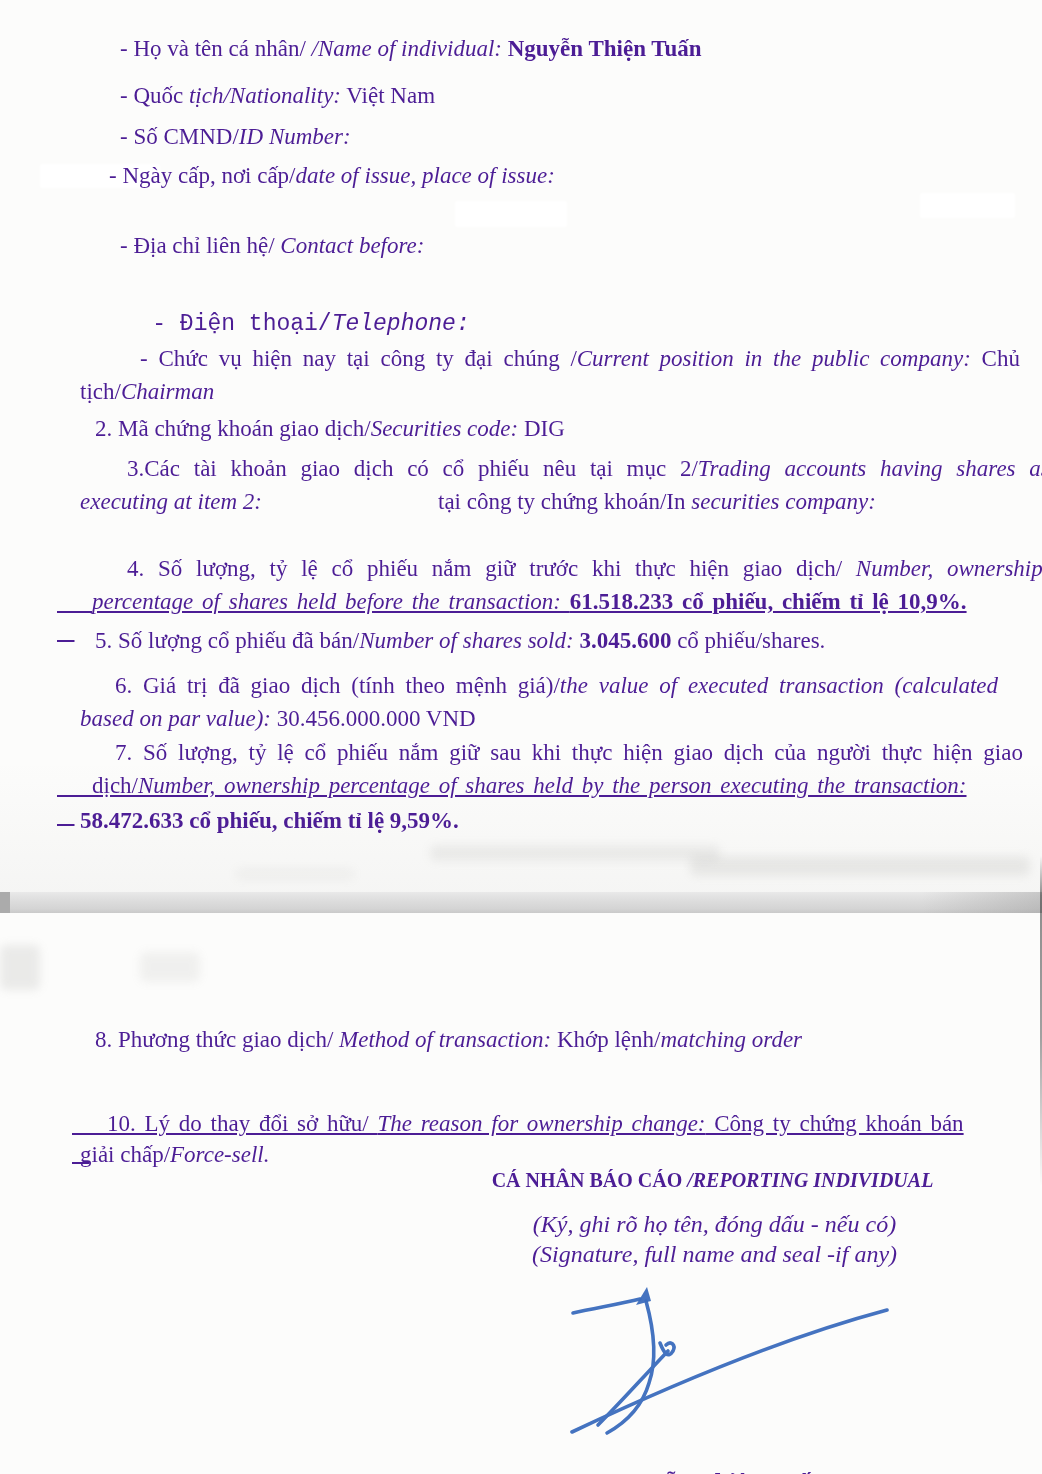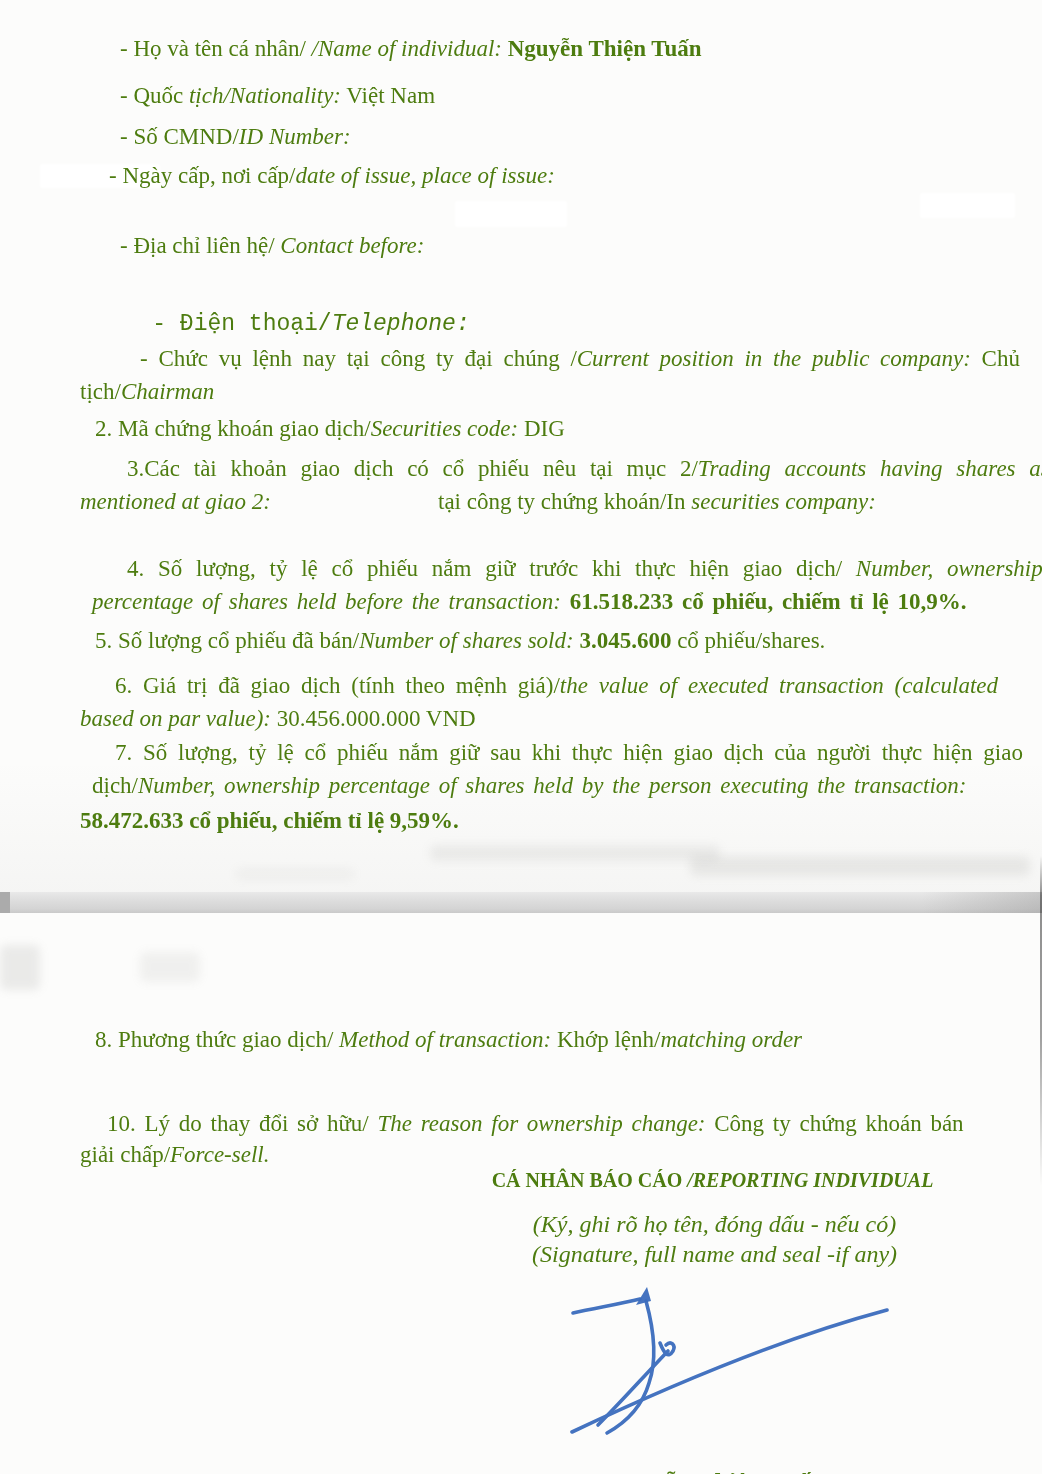--- a/index.html
+++ b/index.html
@@ -2,29 +2,29 @@
 <html><head>
 <meta charset="utf-8">
 <style>
   html,body{margin:0;padding:0;background:#ffffff;}
   .page{
     position:relative;
     width:1042px;height:1474px;
     background:#fcfcfb;
     overflow:hidden;
     font-family:"Liberation Serif","DejaVu Serif",serif;
-    color:#4d7c0f;
+    color:#4c1d95;
   }
   
   .ln{position:absolute;font-size:23px;line-height:1.25;white-space:pre;}
   .ln span{white-space:pre;}
   .it{font-style:italic;}
   .bd{font-weight:bold;}
   .bi{font-weight:bold;font-style:italic;}
-  .j1{word-spacing:3px;}
+  .j1{word-spacing:3px;text-decoration:underline;}
   .j2{word-spacing:5px;}
   .j3{word-spacing:8px;}
   
   .divider{
     position:absolute;left:0;top:892px;width:1042px;height:21px;
     background:linear-gradient(to bottom,#e9e9e9 0%,#dcdcdc 45%,#d4d4d4 80%,#c9c9c9 100%);
   }
   .divider-left-block{
     position:absolute;left:0;top:892px;width:10px;height:21px;
     background:#ababab;
@@ -88,35 +88,35 @@
 
   <div class="ln" style="left:97px;top:203px;">
     <span>- Địa chỉ liên hệ/ </span><span class="it">Contact before:</span>
   </div>
 
   <div class="ln" style="left:97px;top:281px;font-family:Liberation Mono, monospace;">
     <span>- Điện thoại/</span><span class="it">Telephone:</span>
   </div>
 
   <div class="ln j2" style="left:97px;top:316px;">
-    <span>- Chức vụ lệnh nay tại công ty đại chúng /</span><span class="it">Current position in the public company:</span><span> Chủ</span>
+    <span>- Chức vụ hiện nay tại công ty đại chúng /</span><span class="it">Current position in the public company:</span><span> Chủ</span>
   </div>
   <div class="ln" style="left:57px;top:349px;">
     <span>tịch/</span><span class="it">Chairman</span>
   </div>
 
   <div class="ln" style="left:72px;top:386px;">
     <span>2. Mã chứng khoán giao dịch/</span><span class="it">Securities code:</span><span> DIG</span>
   </div>
 
   <div class="ln j3" style="left:72px;top:426px;">
     <span>3.Các tài khoản giao dịch có cổ phiếu nêu tại mục 2/</span><span class="it">Trading accounts having shares as</span>
   </div>
   <div class="ln it" style="left:57px;top:459px;">
-    <span>mentioned at giao 2:</span>
+    <span>executing at item 2:</span>
   </div>
   <div class="ln" style="left:415px;top:459px;">
     <span>tại công ty chứng khoán/In </span><span class="it">securities company:</span>
   </div>
 
   <div class="ln j3" style="left:72px;top:526px;">
     <span>4. Số lượng, tỷ lệ cổ phiếu nắm giữ trước khi thực hiện giao dịch/ </span><span class="it">Number, ownership</span>
   </div>
   <div class="ln j1" style="left:57px;top:559px;">
     <span class="it">percentage of shares held before the transaction: </span><span class="bd">61.518.233 cổ phiếu, chiếm tỉ lệ 10,9%.</span>

